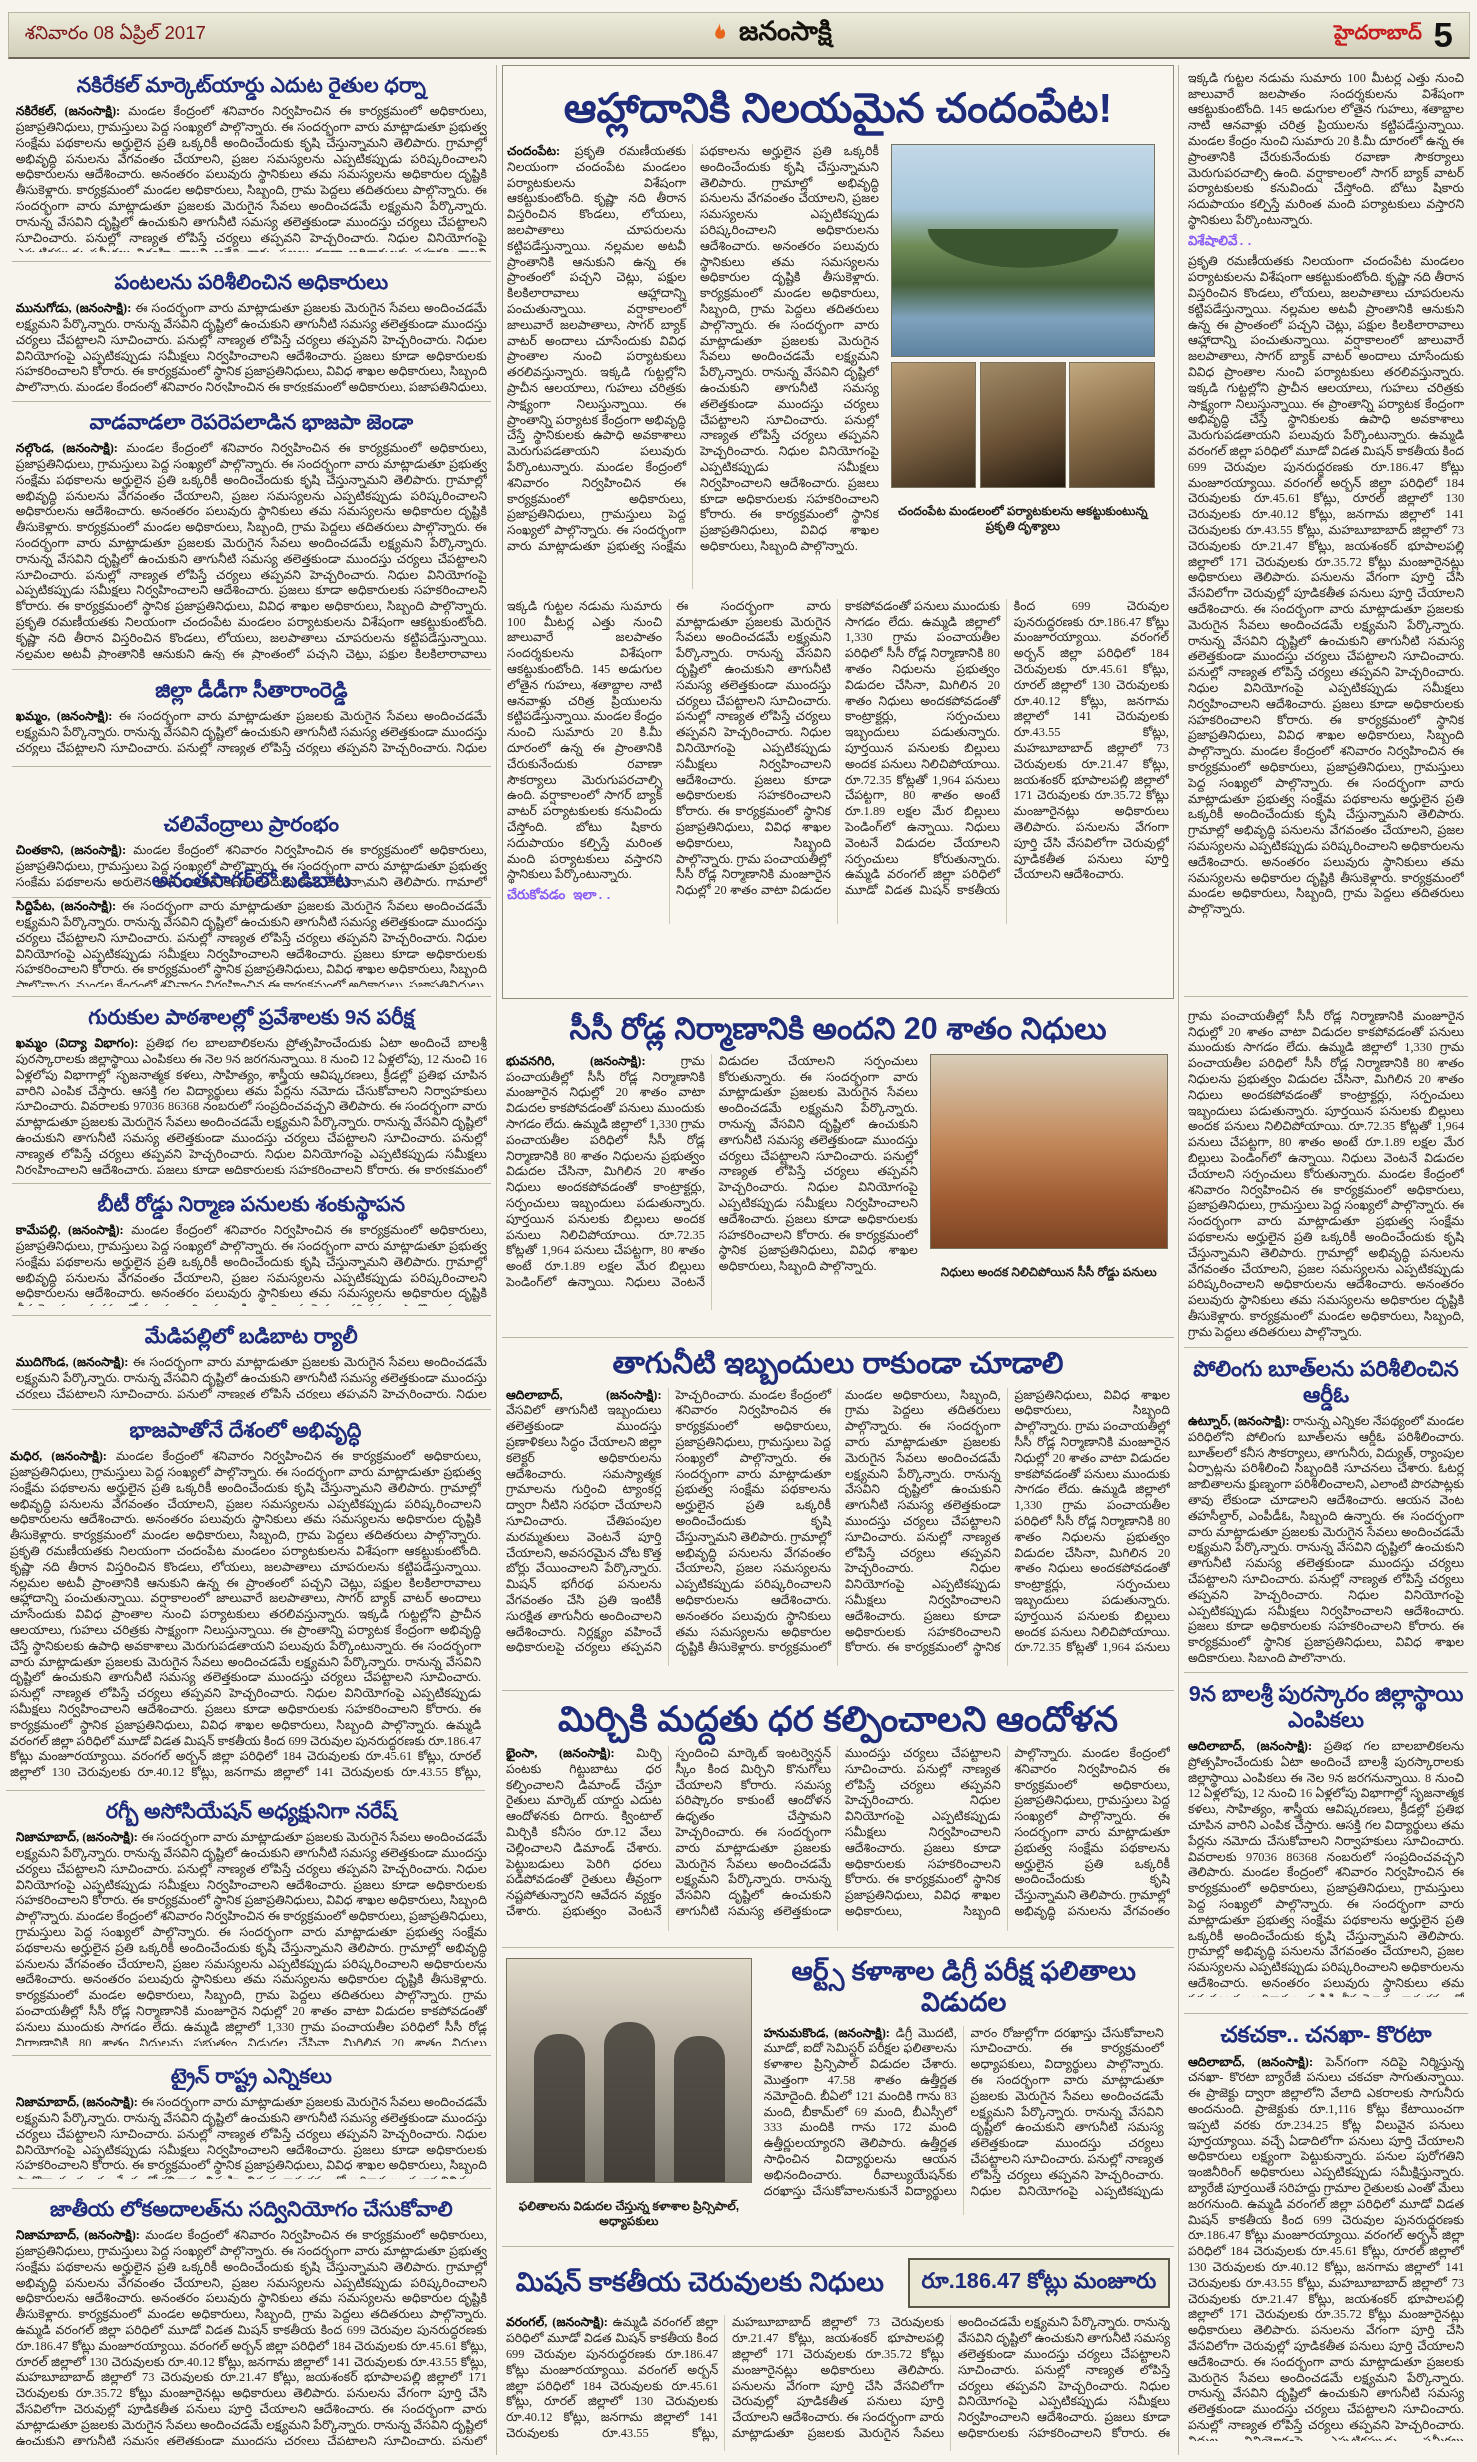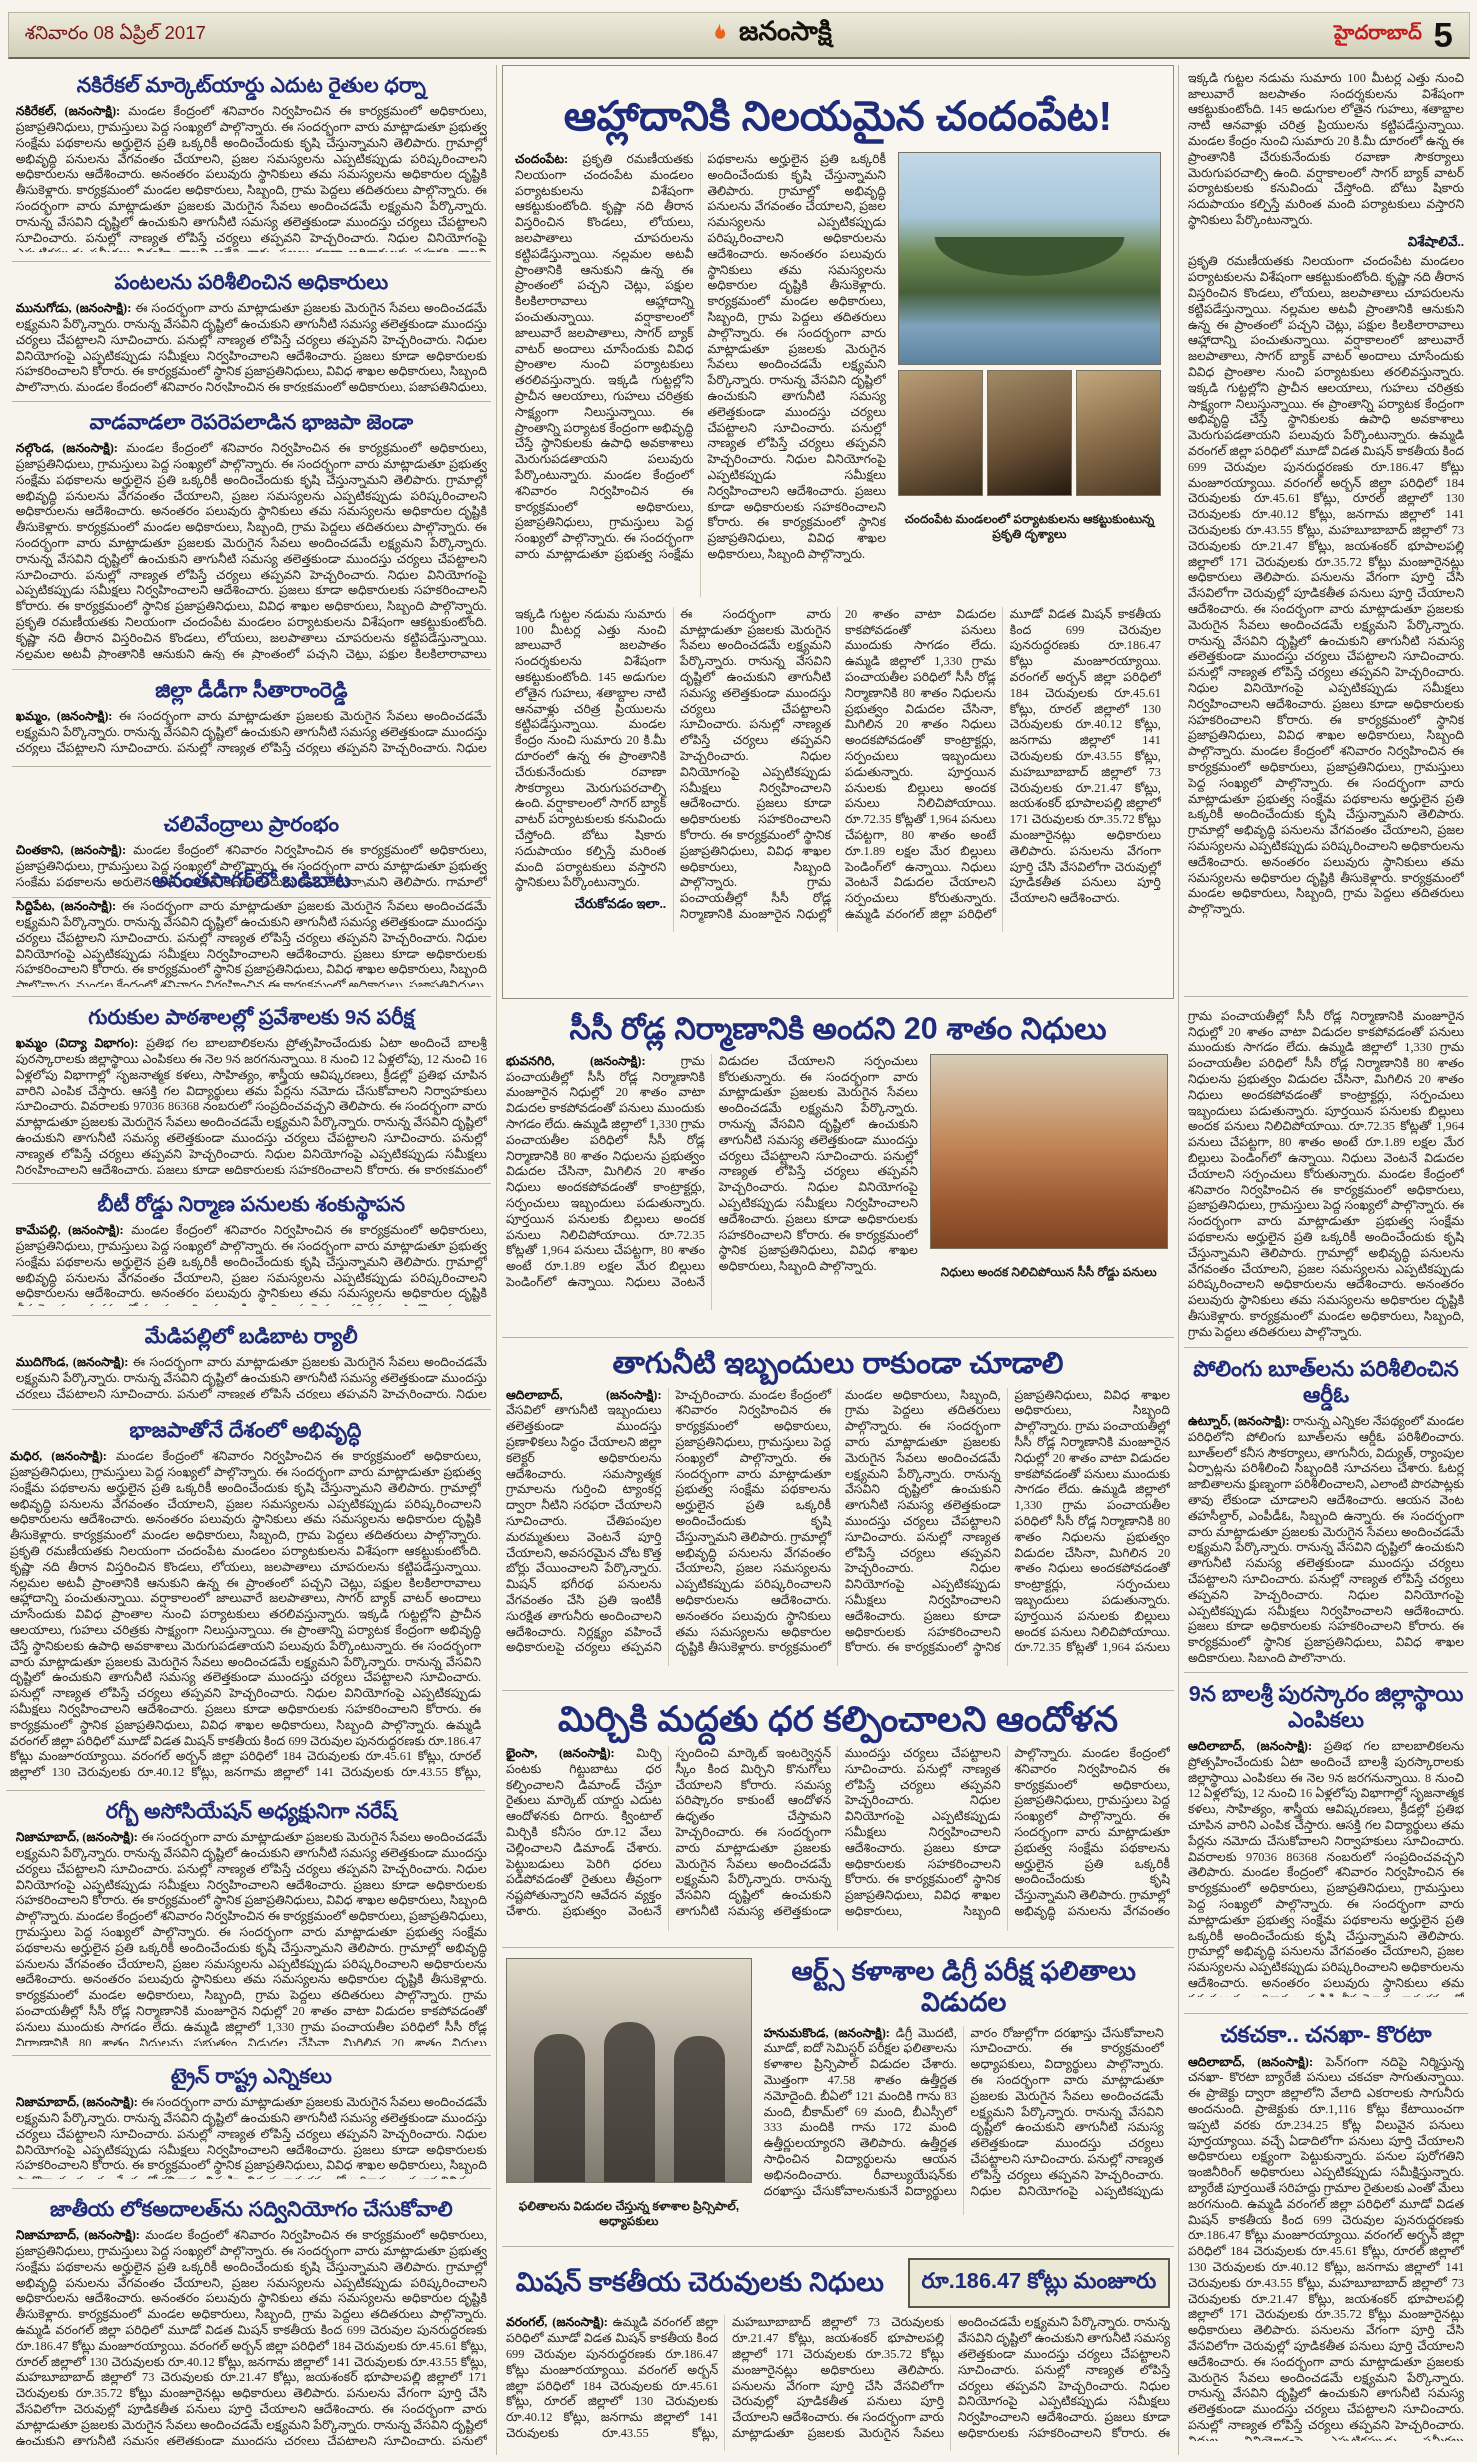--- a/index.html
+++ b/index.html
@@ -20,21 +20,21 @@
   .hl{font-family:"Liberation Sans",sans-serif;font-weight:bold;color:#1f2c7c;text-align:center;line-height:1.18;margin:2px 0 6.9px}
   .hl.s{font-size:20.7px}
   .body{font-size:12.4px;line-height:15.8px;text-align:justify;color:#27241d}
   .dl{font-weight:bold;color:#0e0d0a}
   .cols2{column-count:2;column-gap:13.8px;column-rule:1px solid #ccc8b6}
   .cols3{column-count:3;column-gap:13.8px;column-rule:1px solid #ccc8b6}
   .cols4{column-count:4;column-gap:13.8px;column-rule:1px solid #ccc8b6}
   .fill{overflow:hidden}
   .photo{box-sizing:border-box;border:1px solid #77725f;position:relative;overflow:hidden}
   .cap{font-family:"Liberation Sans",sans-serif;font-size:12px;font-weight:bold;text-align:center;color:#201d17;line-height:1.3;margin-top:16px}
-  .xh{display:block;text-align:right;font-family:Liberation Serif, serif;font-weight:bold;color:#0f172a;font-size:13.3px;margin:4.9px 0}
+  .xh{display:block;text-align:left;font-family:Liberation Mono, monospace;font-weight:bold;color:#8b5cf6;font-size:13.3px;margin:4.9px 0}
   .amount-box{border:2px solid #5b5747;background:#ece8d6;padding:7.9px 11.8px;font-family:"Liberation Sans",sans-serif;font-weight:bold;font-size:21.7px;color:#1f2c7c;white-space:nowrap}
   .ph-land{background:linear-gradient(180deg,#c3d8e8 0%,#a7c6da 30%,#6f8b55 48%,#46603a 66%,#7fa3bd 82%,#5d82a0 100%)}
   .ph-cave1{background:linear-gradient(160deg,#b99e77,#7d6344 55%,#3a2c1c)}
   .ph-cave2{background:linear-gradient(160deg,#a08a66,#6b5236 55%,#241a10)}
   .ph-cave3{background:linear-gradient(160deg,#c2a87e,#8a6e4a 50%,#4a3824)}
   .ph-road{background:linear-gradient(180deg,#d8cdb8 0%,#c2885a 45%,#a05c33 75%,#7c4524 100%)}
   .ph-arts{background:linear-gradient(180deg,#e0dacb 0%,#b9b2a4 40%,#7e7a70 100%)}
   .fig{position:absolute;bottom:0;width:51px;height:148px;border-radius:23.6px 23.6px 0 0;background:rgba(50,45,40,.75)}
   .hill{position:absolute;left:0;right:0;top:40%;height:30%;background:radial-gradient(60% 100% at 50% 0,#3c5531 60%,transparent 61%)}
 </style>
@@ -118,21 +118,21 @@
   <section class="art" style="left:11.8px;top:2056px;width:479px;height:133px">
     <h2 class="hl s">ట్రైన్ రాష్ట్ర ఎన్నికలు</h2>
     <div class="body fill" style="height:84px"><b class="dl">నిజామాబాద్, (జనంసాక్షి):</b> <span>ఈ సందర్భంగా వారు మాట్లాడుతూ ప్రజలకు మెరుగైన సేవలు అందించడమే లక్ష్యమని పేర్కొన్నారు. రానున్న వేసవిని దృష్టిలో ఉంచుకుని తాగునీటి సమస్య తలెత్తకుండా ముందస్తు చర్యలు చేపట్టాలని సూచించారు. పనుల్లో నాణ్యత లోపిస్తే చర్యలు తప్పవని హెచ్చరించారు. నిధుల వినియోగంపై ఎప్పటికప్పుడు సమీక్షలు నిర్వహించాలని ఆదేశించారు. ప్రజలు కూడా అధికారులకు సహకరించాలని కోరారు. ఈ కార్యక్రమంలో స్థానిక ప్రజాప్రతినిధులు, వివిధ శాఖల అధికారులు, సిబ్బంది పాల్గొన్నారు.</span> <span>మండల కేంద్రంలో శనివారం నిర్వహించిన ఈ కార్యక్రమంలో అధికారులు, ప్రజాప్రతినిధులు, గ్రామస్తులు పెద్ద సంఖ్యలో పాల్గొన్నారు. ఈ సందర్భంగా వారు మాట్లాడుతూ ప్రభుత్వ సంక్షేమ పథకాలను అర్హులైన ప్రతి ఒక్కరికీ అందించేందుకు కృషి చేస్తున్నామని తెలిపారు. గ్రామాల్లో అభివృద్ధి పనులను వేగవంతం చేయాలని, ప్రజల సమస్యలను ఎప్పటికప్పుడు పరిష్కరించాలని అధికారులను ఆదేశించారు. అనంతరం పలువురు స్థానికులు తమ సమస్యలను అధికారుల దృష్టికి తీసుకెళ్లారు. కార్యక్రమంలో మండల అధికారులు, సిబ్బంది, గ్రామ పెద్దలు తదితరులు పాల్గొన్నారు.</span></div>
   </section>
 
   <section class="art noline" style="left:11.8px;top:2189px;width:479px;height:266px">
     <h2 class="hl s">జాతీయ లోకఅదాలత్‌ను సద్వినియోగం చేసుకోవాలి</h2>
     <div class="body fill" style="height:217px"><b class="dl">నిజామాబాద్, (జనంసాక్షి):</b> <span>మండల కేంద్రంలో శనివారం నిర్వహించిన ఈ కార్యక్రమంలో అధికారులు, ప్రజాప్రతినిధులు, గ్రామస్తులు పెద్ద సంఖ్యలో పాల్గొన్నారు. ఈ సందర్భంగా వారు మాట్లాడుతూ ప్రభుత్వ సంక్షేమ పథకాలను అర్హులైన ప్రతి ఒక్కరికీ అందించేందుకు కృషి చేస్తున్నామని తెలిపారు. గ్రామాల్లో అభివృద్ధి పనులను వేగవంతం చేయాలని, ప్రజల సమస్యలను ఎప్పటికప్పుడు పరిష్కరించాలని అధికారులను ఆదేశించారు. అనంతరం పలువురు స్థానికులు తమ సమస్యలను అధికారుల దృష్టికి తీసుకెళ్లారు. కార్యక్రమంలో మండల అధికారులు, సిబ్బంది, గ్రామ పెద్దలు తదితరులు పాల్గొన్నారు.</span> <span>ఉమ్మడి వరంగల్ జిల్లా పరిధిలో మూడో విడత మిషన్ కాకతీయ కింద 699 చెరువుల పునరుద్ధరణకు రూ.186.47 కోట్లు మంజూరయ్యాయి. వరంగల్ అర్బన్ జిల్లా పరిధిలో 184 చెరువులకు రూ.45.61 కోట్లు, రూరల్ జిల్లాలో 130 చెరువులకు రూ.40.12 కోట్లు, జనగామ జిల్లాలో 141 చెరువులకు రూ.43.55 కోట్లు, మహబూబాబాద్ జిల్లాలో 73 చెరువులకు రూ.21.47 కోట్లు, జయశంకర్ భూపాలపల్లి జిల్లాలో 171 చెరువులకు రూ.35.72 కోట్లు మంజూరైనట్లు అధికారులు తెలిపారు. పనులను వేగంగా పూర్తి చేసి వేసవిలోగా చెరువుల్లో పూడికతీత పనులు పూర్తి చేయాలని ఆదేశించారు.</span> <span>ఈ సందర్భంగా వారు మాట్లాడుతూ ప్రజలకు మెరుగైన సేవలు అందించడమే లక్ష్యమని పేర్కొన్నారు. రానున్న వేసవిని దృష్టిలో ఉంచుకుని తాగునీటి సమస్య తలెత్తకుండా ముందస్తు చర్యలు చేపట్టాలని సూచించారు. పనుల్లో నాణ్యత లోపిస్తే చర్యలు తప్పవని హెచ్చరించారు. నిధుల వినియోగంపై ఎప్పటికప్పుడు సమీక్షలు నిర్వహించాలని ఆదేశించారు. ప్రజలు కూడా అధికారులకు సహకరించాలని కోరారు. ఈ కార్యక్రమంలో స్థానిక ప్రజాప్రతినిధులు, వివిధ శాఖల అధికారులు, సిబ్బంది పాల్గొన్నారు.</span></div>
   </section>
 
-  <section class="abs" style="left:502px;top:65px;width:672px;height:934px;border:1px solid #8f8b7a;padding:12px;overflow:hidden;background:#f8f6ee">
+  <section class="abs" style="left:502px;top:65px;width:672px;height:934px;border:1px solid #8f8b7a;padding:4px;overflow:hidden;background:#f8f6ee">
     <h1 class="hl" style="font-size:41px;margin:13.8px 0 11.8px">ఆహ్లాదానికి నిలయమైన చందంపేట!</h1>
     <div style="display:flex;gap:11.8px;height:445px">
       <div class="body cols2 fill" style="width:372px;height:100%">
         <b class="dl">చందంపేట:</b> <span>ప్రకృతి రమణీయతకు నిలయంగా చందంపేట మండలం పర్యాటకులను విశేషంగా ఆకట్టుకుంటోంది. కృష్ణా నది తీరాన విస్తరించిన కొండలు, లోయలు, జలపాతాలు చూపరులను కట్టిపడేస్తున్నాయి. నల్లమల అటవీ ప్రాంతానికి ఆనుకుని ఉన్న ఈ ప్రాంతంలో పచ్చని చెట్లు, పక్షుల కిలకిలారావాలు ఆహ్లాదాన్ని పంచుతున్నాయి. వర్షాకాలంలో జాలువారే జలపాతాలు, సాగర్ బ్యాక్ వాటర్ అందాలు చూసేందుకు వివిధ ప్రాంతాల నుంచి పర్యాటకులు తరలివస్తున్నారు. ఇక్కడి గుట్టల్లోని ప్రాచీన ఆలయాలు, గుహలు చరిత్రకు సాక్ష్యంగా నిలుస్తున్నాయి. ఈ ప్రాంతాన్ని పర్యాటక కేంద్రంగా అభివృద్ధి చేస్తే స్థానికులకు ఉపాధి అవకాశాలు మెరుగుపడతాయని పలువురు పేర్కొంటున్నారు.</span> <span>మండల కేంద్రంలో శనివారం నిర్వహించిన ఈ కార్యక్రమంలో అధికారులు, ప్రజాప్రతినిధులు, గ్రామస్తులు పెద్ద సంఖ్యలో పాల్గొన్నారు. ఈ సందర్భంగా వారు మాట్లాడుతూ ప్రభుత్వ సంక్షేమ పథకాలను అర్హులైన ప్రతి ఒక్కరికీ అందించేందుకు కృషి చేస్తున్నామని తెలిపారు. గ్రామాల్లో అభివృద్ధి పనులను వేగవంతం చేయాలని, ప్రజల సమస్యలను ఎప్పటికప్పుడు పరిష్కరించాలని అధికారులను ఆదేశించారు. అనంతరం పలువురు స్థానికులు తమ సమస్యలను అధికారుల దృష్టికి తీసుకెళ్లారు. కార్యక్రమంలో మండల అధికారులు, సిబ్బంది, గ్రామ పెద్దలు తదితరులు పాల్గొన్నారు.</span> <span>ఈ సందర్భంగా వారు మాట్లాడుతూ ప్రజలకు మెరుగైన సేవలు అందించడమే లక్ష్యమని పేర్కొన్నారు. రానున్న వేసవిని దృష్టిలో ఉంచుకుని తాగునీటి సమస్య తలెత్తకుండా ముందస్తు చర్యలు చేపట్టాలని సూచించారు. పనుల్లో నాణ్యత లోపిస్తే చర్యలు తప్పవని హెచ్చరించారు. నిధుల వినియోగంపై ఎప్పటికప్పుడు సమీక్షలు నిర్వహించాలని ఆదేశించారు. ప్రజలు కూడా అధికారులకు సహకరించాలని కోరారు. ఈ కార్యక్రమంలో స్థానిక ప్రజాప్రతినిధులు, వివిధ శాఖల అధికారులు, సిబ్బంది పాల్గొన్నారు.</span>
       </div>
       <div style="width:264px">
         <div class="photo ph-land" style="height:213px">
             <div class="hill"></div>
           </div>
         <div style="display:flex;gap:3.9px;margin-top:4.9px">

